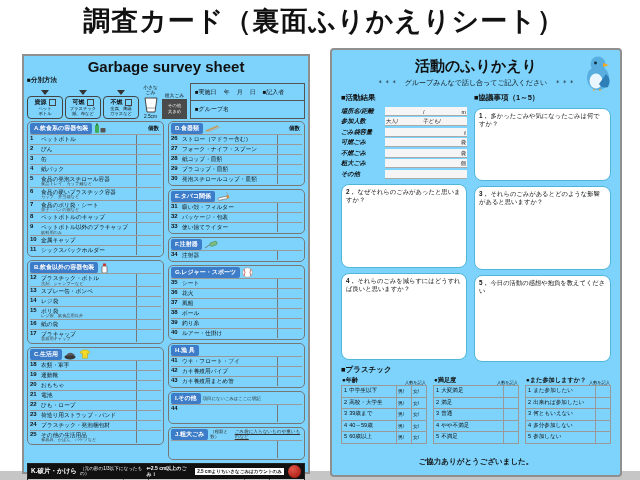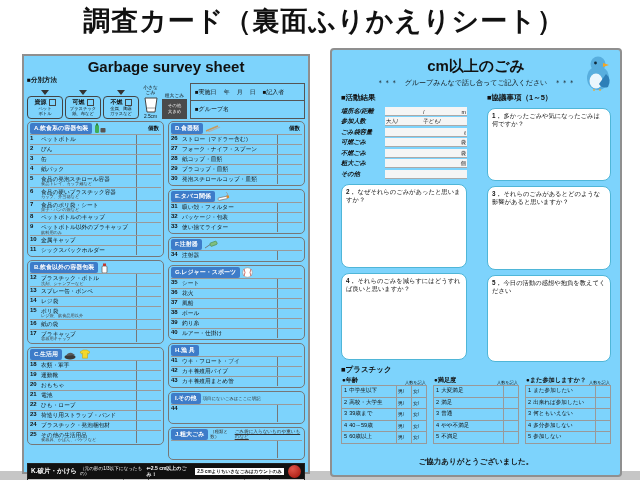--- a/index.html
+++ b/index.html
@@ -66,21 +66,21 @@
   .kcol + .kcol{border-left:1px solid #555}
   .ktotal{width:30px;border-left:1px solid #555;display:flex;align-items:flex-end;
           justify-content:flex-end;font-size:6px;padding:1px 2px}
   .kbody .irow{min-height:11px}
   .kbody .irow:first-of-type{border-top:none}
 
   
   .fr-title{text-align:center;font-size:15px;font-weight:bold;margin-top:7px}
   .fr-sub{text-align:center;font-size:7px;margin-top:2px}
   .mascot{position:absolute;top:5px;right:7px}
-  .fr-body{display:flex;gap:20px;padding:5px 9px 0}
+  .fr-body{display:flex;gap:7px;padding:5px 9px 0}
   .fcol-l{width:126px;flex:none;display:flex;flex-direction:column}
   .fcol-r{flex:1;display:flex;flex-direction:column;min-width:0}
   .blk-label{font-size:7.5px;font-weight:bold}
   .res-table{margin-top:2px}
   .rrow{display:flex;align-items:flex-end;height:10.5px}
   .rlabel{width:44px;font-size:6.2px;font-weight:bold;font-style:italic;flex:none}
   .rfill{flex:1;display:flex;justify-content:space-between;align-items:flex-end;
          border-bottom:1px solid #aaa;font-size:5.3px;background:#f5f5f5;padding:0 1px;min-height:8px}
   .qbox{border:1.5px solid #4fb6d8;border-radius:8px;padding:3px 4px;font-size:6.3px;
         line-height:1.3;margin-top:5px;background:#fff;box-sizing:border-box}
@@ -602,21 +602,21 @@
     <ellipse cx="15" cy="23" rx="11" ry="12" fill="#58aede"></ellipse>
     <ellipse cx="13" cy="26" rx="6.5" ry="7.5" fill="#eaf6fd"></ellipse>
     <circle cx="15" cy="9" r="7.5" fill="#58aede"></circle>
     <circle cx="12.5" cy="8" r="1.4" fill="#102a3a"></circle>
     <polygon points="20,8 26,10 20,12" fill="#f5a623"></polygon>
     <path d="M23 19 q6 5 2 13 q-6 2 -9 -3 z" fill="#2e7fb8"></path>
     <line x1="11" y1="34" x2="11" y2="36" stroke="#f5a623" stroke-width="1.2"></line>
     <line x1="17" y1="34" x2="17" y2="36" stroke="#f5a623" stroke-width="1.2"></line>
   </svg>
 
-  <div class="fr-title">cm以上のごみ</div>
+  <div class="fr-title">活動のふりかえり</div>
   <div class="fr-sub">＊＊＊　グループみんなで話し合ってご記入ください　＊＊＊</div>
 
   <div class="fr-body">
     <div class="fcol-l">
       <div class="blk-label">■活動結果</div>
       <div class="res-table">
 
           <div class="rrow">
             <span class="rlabel">場所名/距離</span>
             <span class="rfill">

